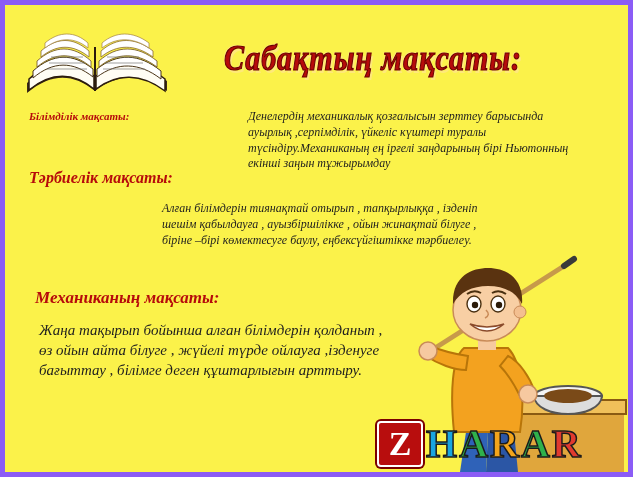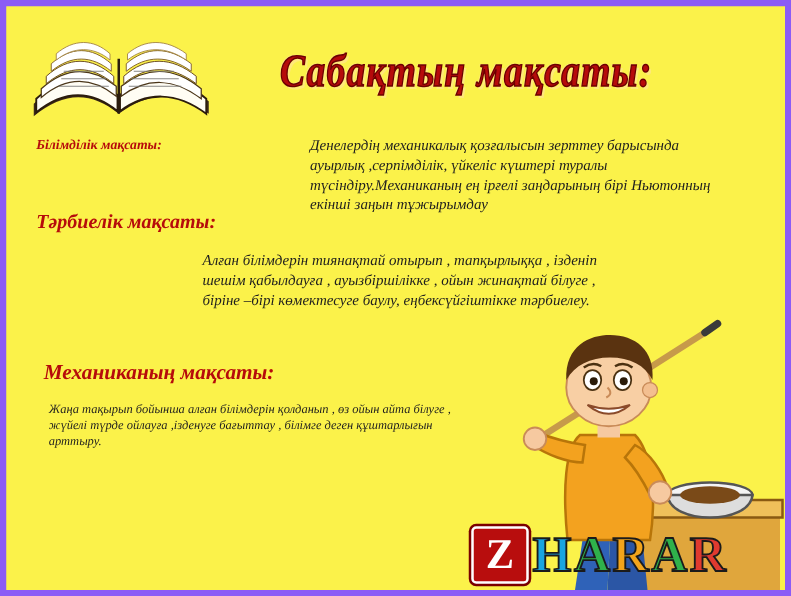--- a/index.html
+++ b/index.html
@@ -74,21 +74,21 @@
   #p2 {
     left: 157px;
     top: 196px;
     width: 330px;
     font-size: 12px;
   }
   #p3 {
     left: 34px;
     top: 316px;
     width: 345px;
-    font-size: 10px;
+    font-size: 15px;
   }
   
   #boy {
     position: absolute;
     right: 0px;
     bottom: 0px;
     width: 260px;
     height: 240px;
   }
   

